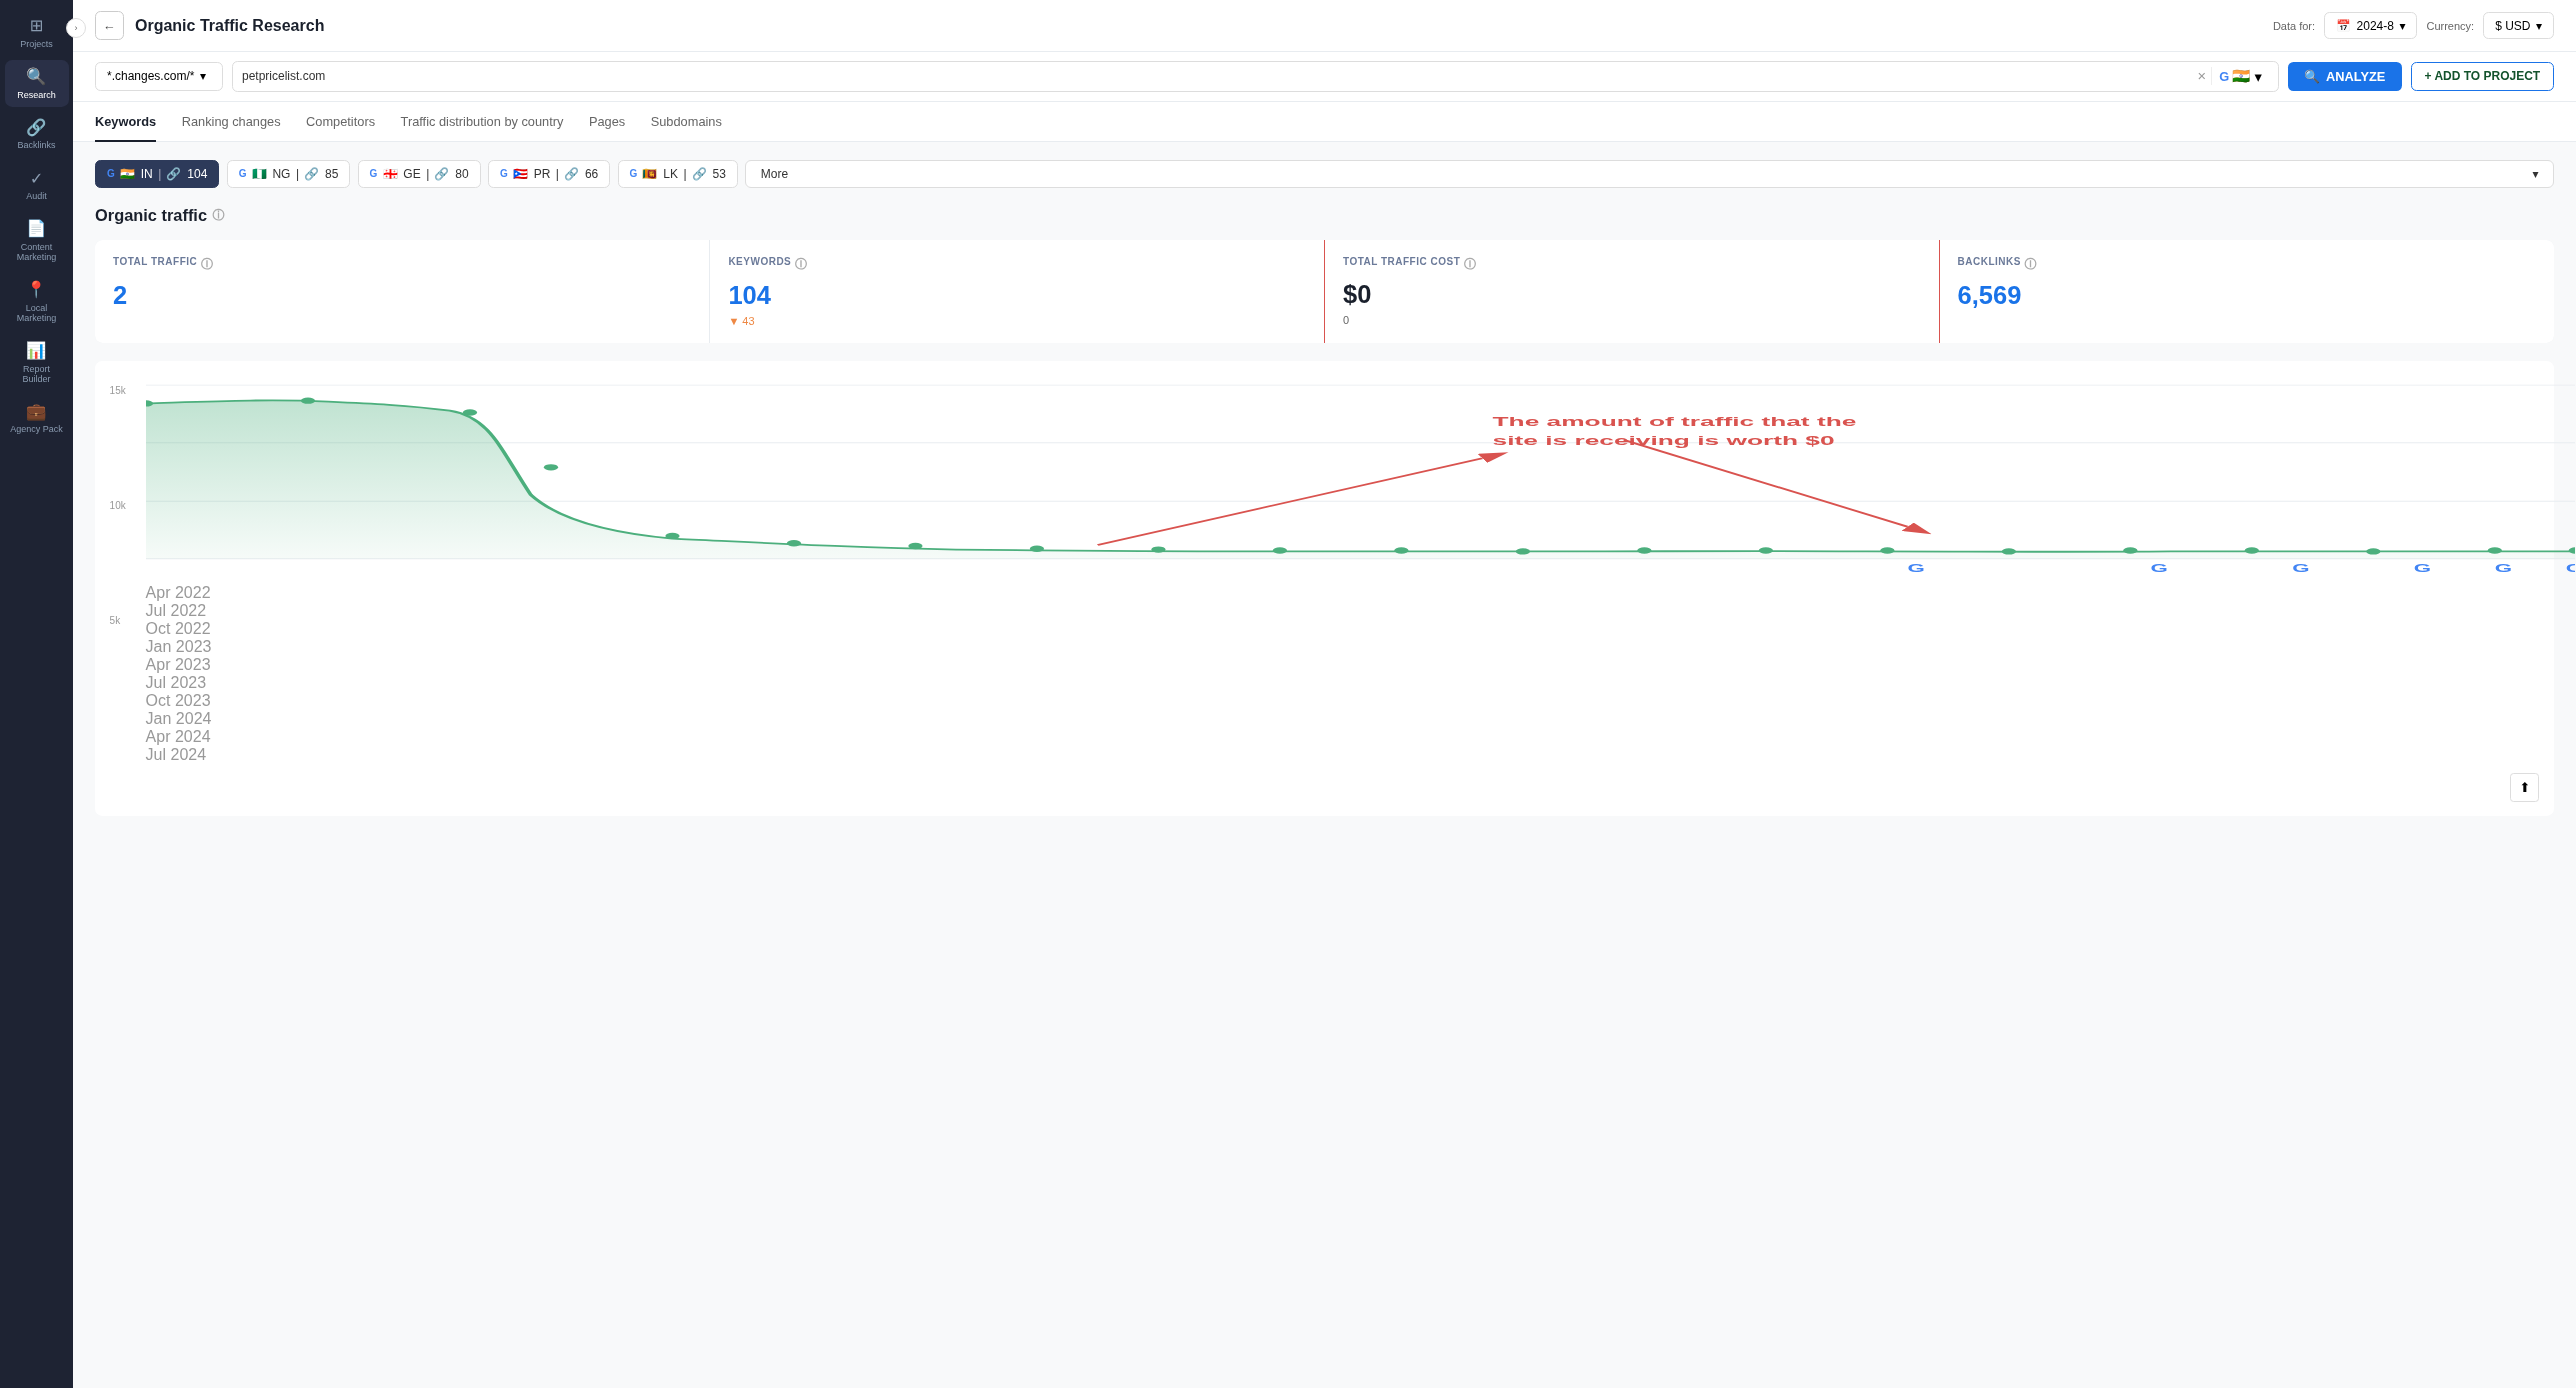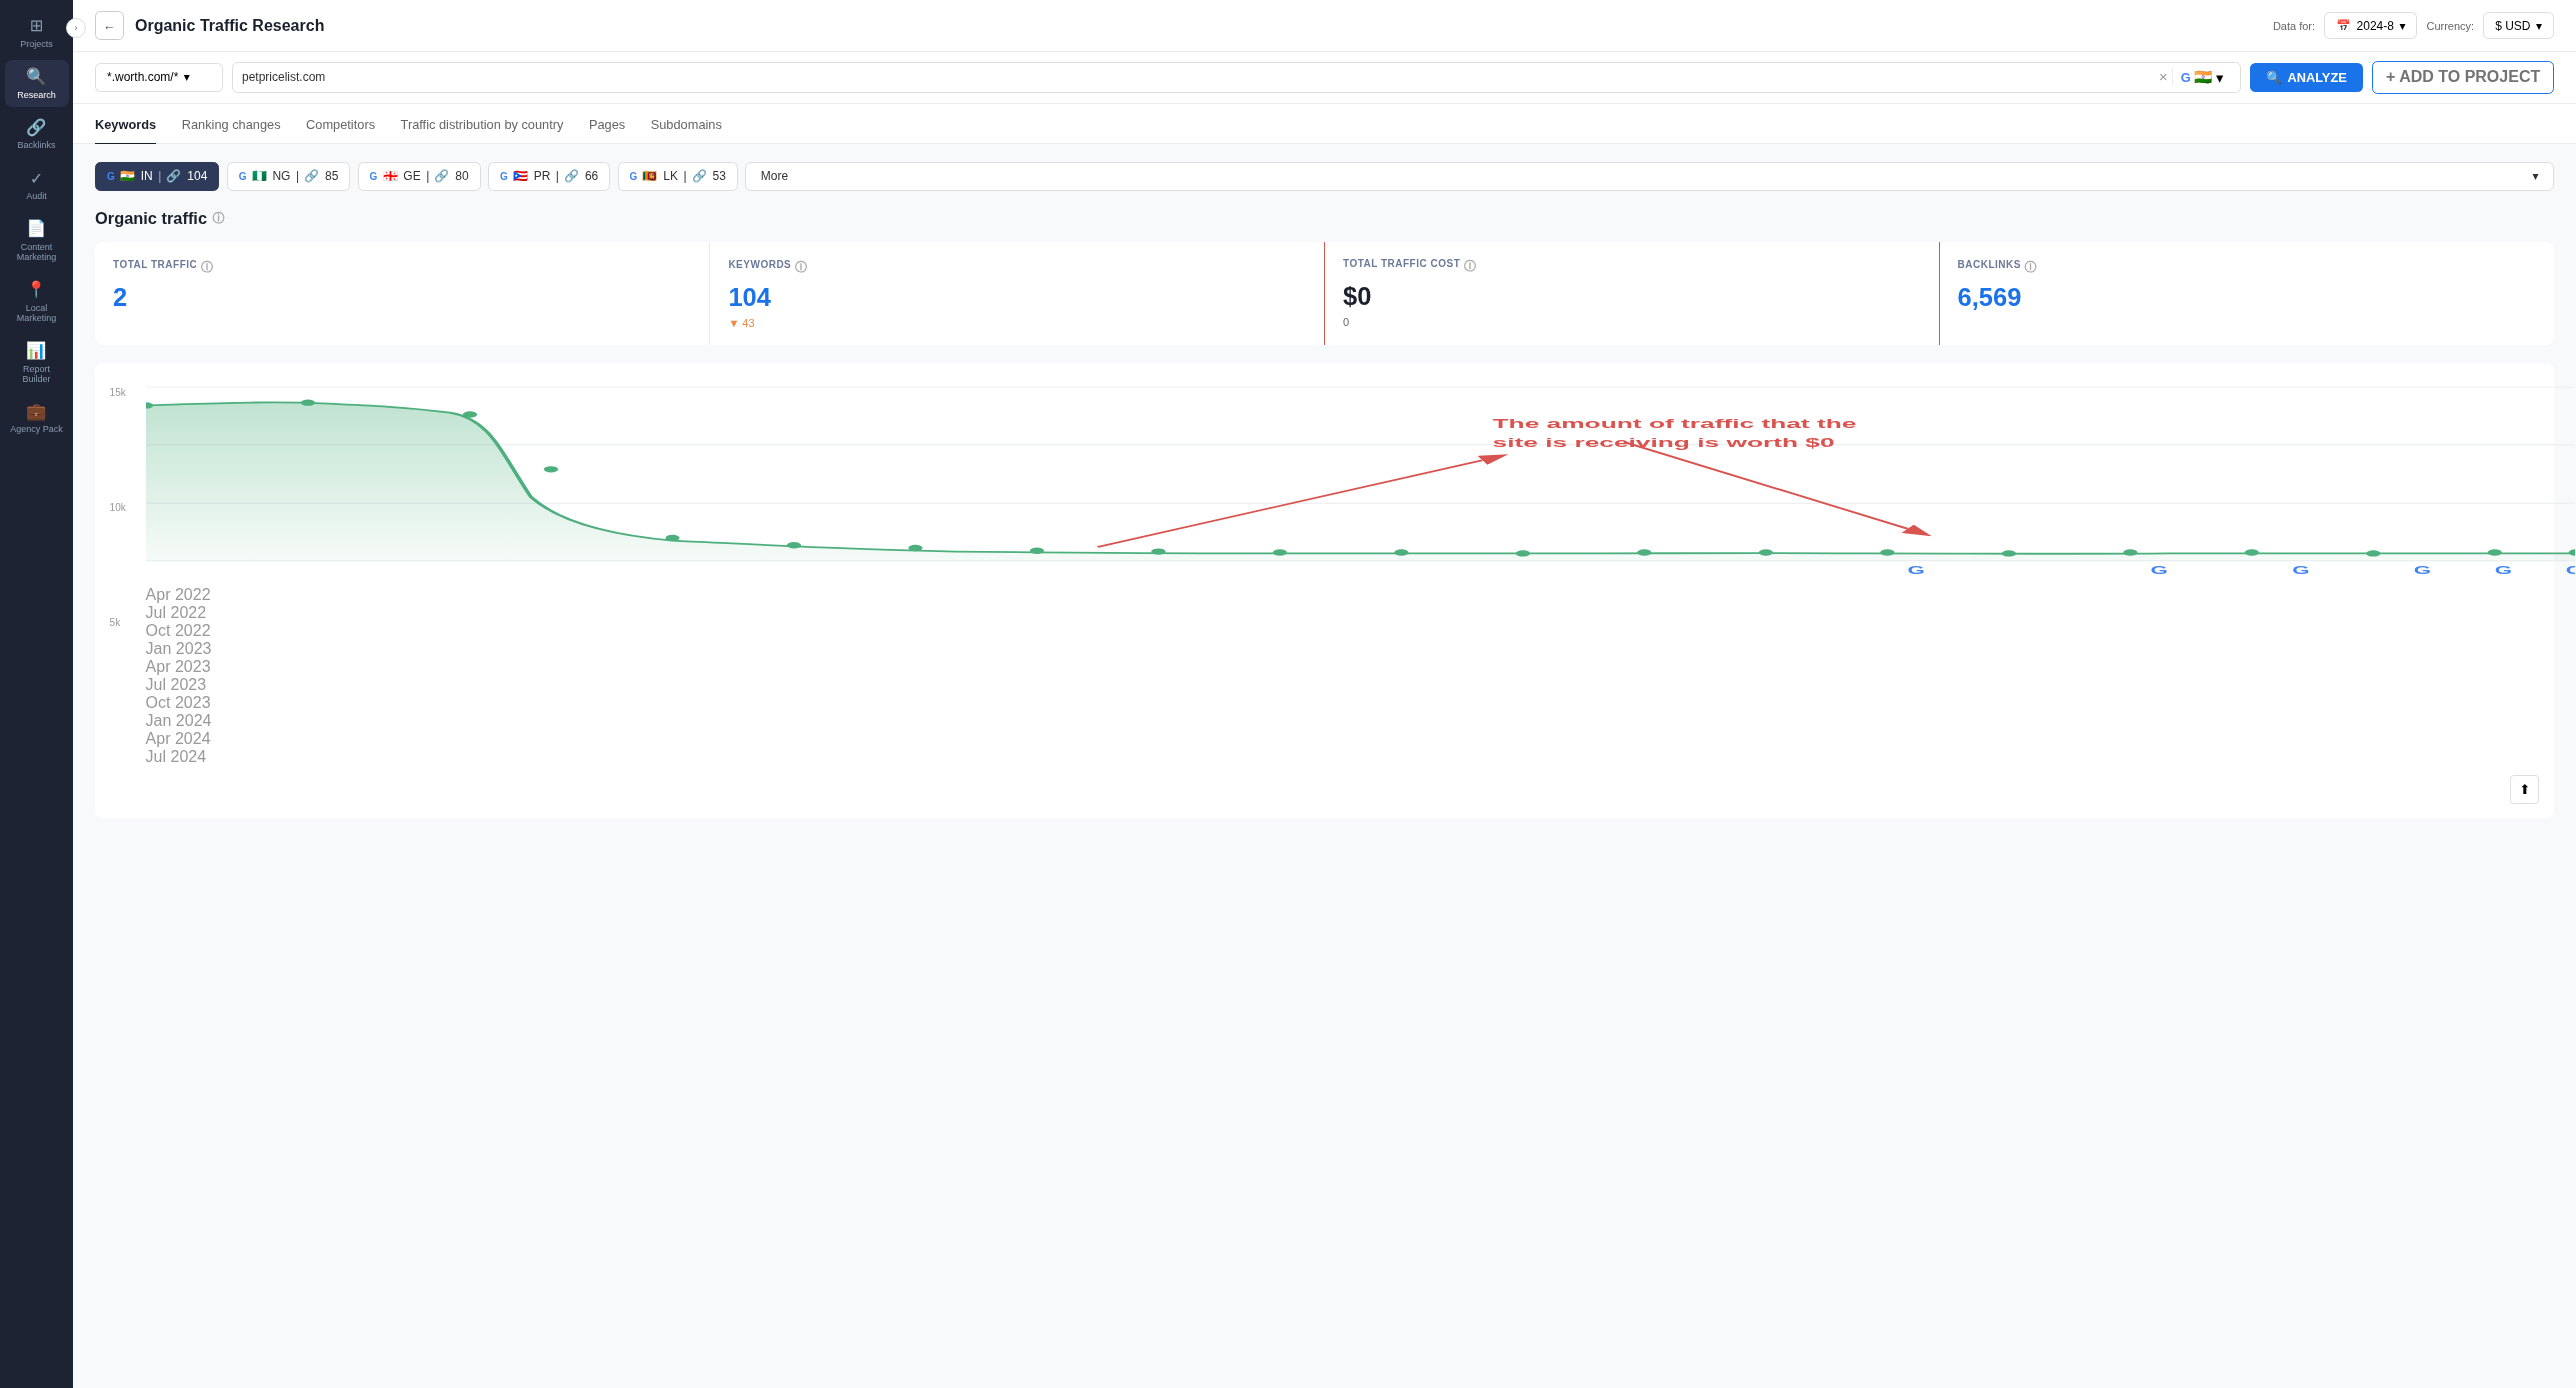--- a/index.html
+++ b/index.html
@@ -98,22 +98,22 @@
       border: none; outline: none; font-size: 12px; flex: 1; padding: 7.3px 0; color: #333;
     }
     .search-bar .clear-btn { color: #999; cursor: pointer; font-size: 14.6px; }
     .google-flag { display: flex; align-items: center; gap: 3.6px; padding: 0 7.3px; border-left: 0.9px solid #eee; }
     .analyze-btn {
       background: #1a73e8; color: #fff; border: none; border-radius: 5.5px;
       padding: 7.3px 16.4px; font-size: 12.8px; font-weight: 600; cursor: pointer;
       display: flex; align-items: center; gap: 5.5px;
     }
     .add-project-btn {
-      border: 1.4px solid #1a73e8; color: #737373; background: #fff;
-      border-radius: 5.5px; padding: 6.4px 12.8px; font-size: 16px; font-weight: 600;
+      border: 1.4px solid #1a73e8; color: #14532d; background: #fff;
+      border-radius: 5.5px; padding: 6.4px 12.8px; font-size: 12px; font-weight: 600;
       cursor: pointer; display: flex; align-items: flex-start; gap: 5.5px;
     }
 
     
     .tabs {
       background: #fff;
       padding: 0 22px;
       display: flex;
       gap: 25.5px;
       border-bottom: 1.8px solid #e8ecf0;
@@ -240,21 +240,21 @@
       <span class="data-for-label">Currency:</span>
       <button class="currency-btn">
         <span>$ USD</span>
         <span>▾</span>
       </button>
     </div>
   </div>
 
   <div class="toolbar">
     <div class="domain-select">
-      <span>*.worth.com/*</span>
+      <span>*.changes.com/*</span>
       <span>▾</span>
     </div>
     <div class="search-bar">
       <input type="text" value="petpricelist.com" style="">
       <span class="clear-btn">×</span>
       <div class="google-flag">
         <span style="font-weight:700;color:#4285F4;font-size:12.8px;">G</span>
         <span>🇮🇳</span>
         <span>▾</span>
       </div>

